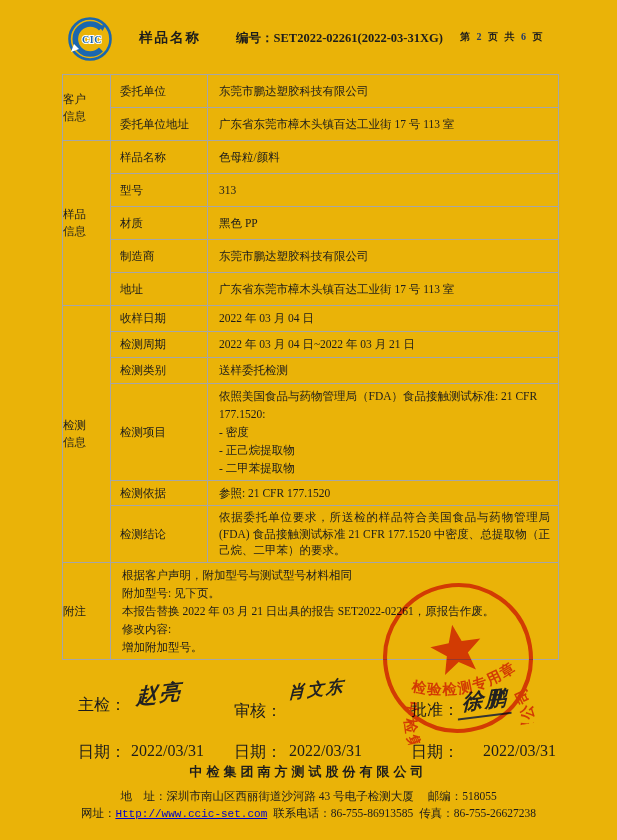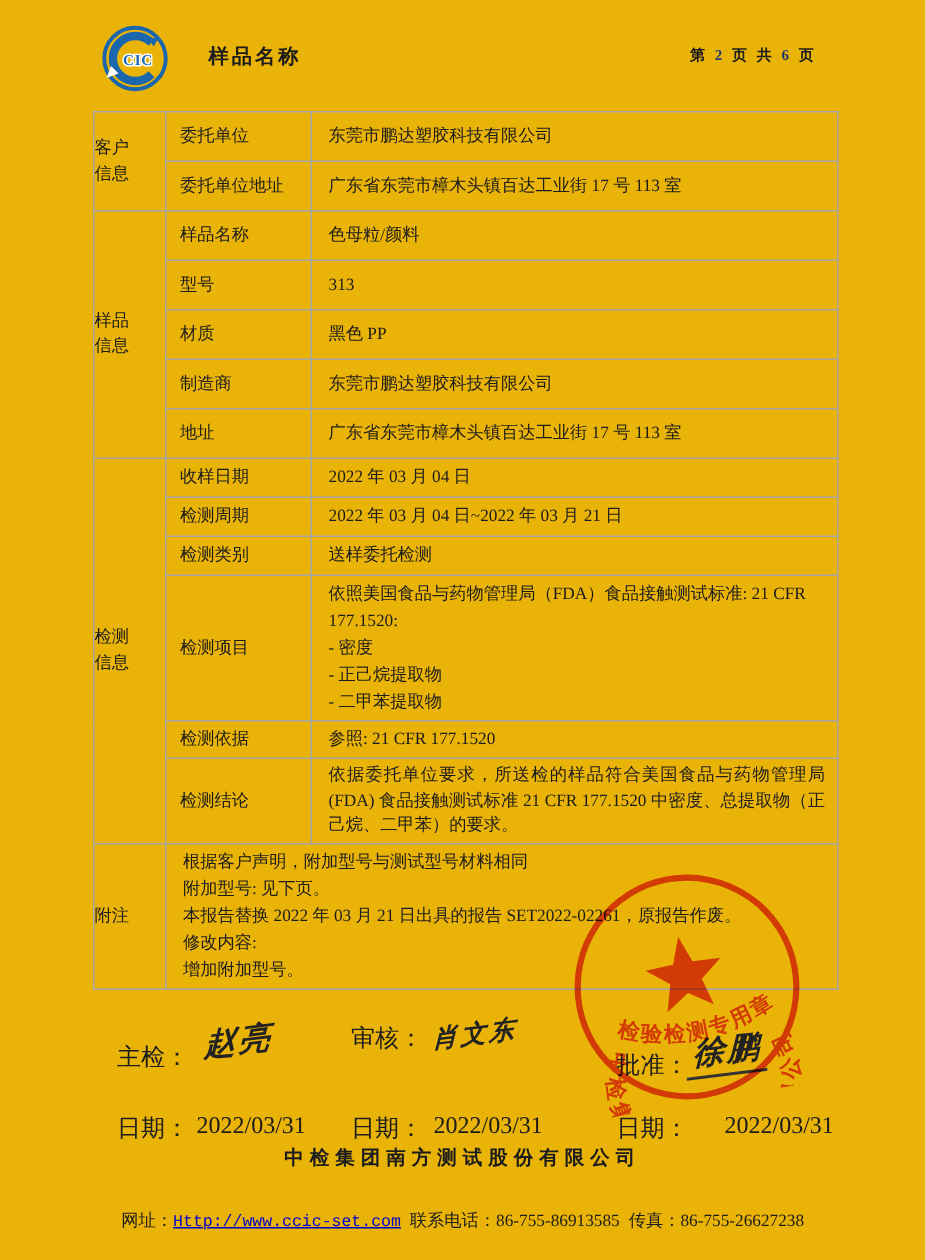--- a/index.html
+++ b/index.html
@@ -52,20 +52,23 @@
 <div class="page">
 
   <svg class="logo" viewBox="0 0 48 46">
     <circle cx="24" cy="23" r="20.5" fill="none" stroke="#1b67ae" stroke-width="2.6"></circle>
     <path d="M 35 12.5 A 15 15 0 1 0 35 33.5" fill="none" stroke="#1b67ae" stroke-width="5.6"></path>
     <polygon points="33,10 40,8.5 36.5,15" fill="#1b67ae"></polygon>
     <polygon points="8,28 5,36 13,33" fill="#ffffff"></polygon>
     <text x="26" y="27" text-anchor="middle" font-size="10" font-weight="bold" fill="#1b67ae" stroke="#ffffff" stroke-width="2" paint-order="stroke" font-family="Liberation Serif, serif" letter-spacing="0.5">CIC</text>
   </svg>
   <div class="hdr-title">样品名称</div>
+  <div class="hdr-no">
+    <span>编号：</span><span>SET2022-02261(2022-03-31XG)</span>
+  </div>
   <div class="hdr-page">
     <span>第</span>
     <span class="pgnum">2</span>
     <span>页 共</span>
     <span class="pgnum">6</span>
     <span>页</span>
   </div>
 
   <table class="report">
     <colgroup>
@@ -149,21 +152,21 @@
           <div>本报告替换 2022 年 03 月 21 日出具的报告 SET2022-02261，原报告作废。</div>
           <div>修改内容:</div>
           <div>增加附加型号。</div>
         </td>
       </tr>
     </tbody>
   </table>
 
   <div class="abs" style="left:78px; top:695px;">主检：</div>
   <div class="sig" style="left:136px; top:680px;">赵亮</div>
-  <div class="abs" style="left:234px; top:682px;">审核：</div>
+  <div class="abs" style="left:234px; top:701px;">审核：</div>
   <div class="sig" style="left:288px; top:678px; font-size:17px;">肖文东</div>
   <div class="abs" style="left:411px; top:700px;">批准：</div>
   <div class="sig u" style="left:458px; top:686px;">徐鹏</div>
 
   <div class="abs" style="left:78px; top:742px;">日期：</div>
   <div class="abs" style="left:131px; top:742px;">2022/03/31</div>
   <div class="abs" style="left:234px; top:742px;">日期：</div>
   <div class="abs" style="left:289px; top:742px;">2022/03/31</div>
   <div class="abs" style="left:411px; top:742px;">日期：</div>
   <div class="abs" style="left:483px; top:742px;">2022/03/31</div>
@@ -177,17 +180,20 @@
     <polygon fill="#e23b2e" points="75,42 81.4,59.2 99.7,60 85.4,71.4 90.3,89 75,78.9 59.7,89 64.6,71.4 50.3,60 68.6,59.2"></polygon>
     <text font-size="14.5" font-weight="bold" fill="#e23b2e" letter-spacing="3.4" font-family="Liberation Serif, serif">
       <textPath href="#arcTop" startOffset="2">中检集团南方测试股份有限公司</textPath>
     </text>
     <text font-size="14" font-weight="bold" fill="#e23b2e" letter-spacing="1.5" font-family="Liberation Serif, serif">
       <textPath href="#arcBot" startOffset="3">检验检测专用章</textPath>
     </text>
   </svg>
 
   <div class="ft-company">中检集团南方测试股份有限公司</div>
+  <div class="ft-line ft-addr">
+    <span>地　址：</span><span>深圳市南山区西丽街道沙河路 43 号电子检测大厦</span><span class="gap"></span><span>邮编：</span><span>518055</span>
+  </div>
   <div class="ft-line ft-web">
     <span>网址：</span><a href="#" class="link">Http://www.ccic-set.com</a><span class="gap-s"></span><span>联系电话：</span><span>86-755-86913585</span><span class="gap-s"></span><span>传真：</span><span>86-755-26627238</span>
   </div>
 
 </div>
 
 </body></html>

